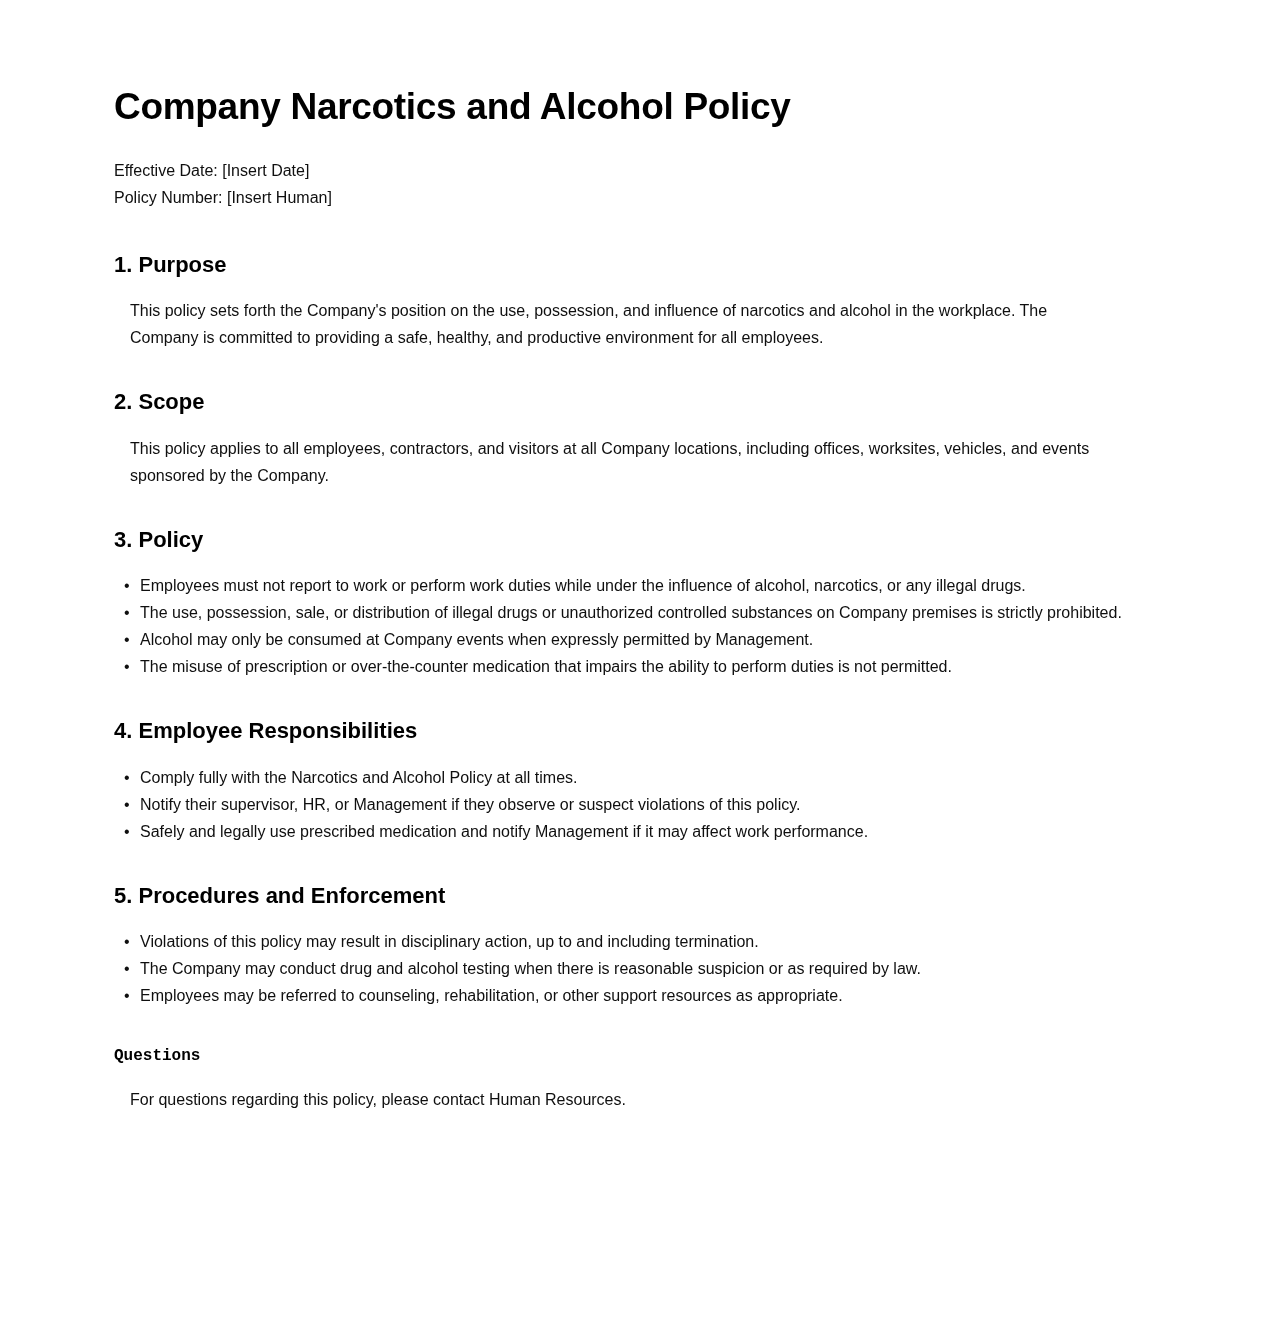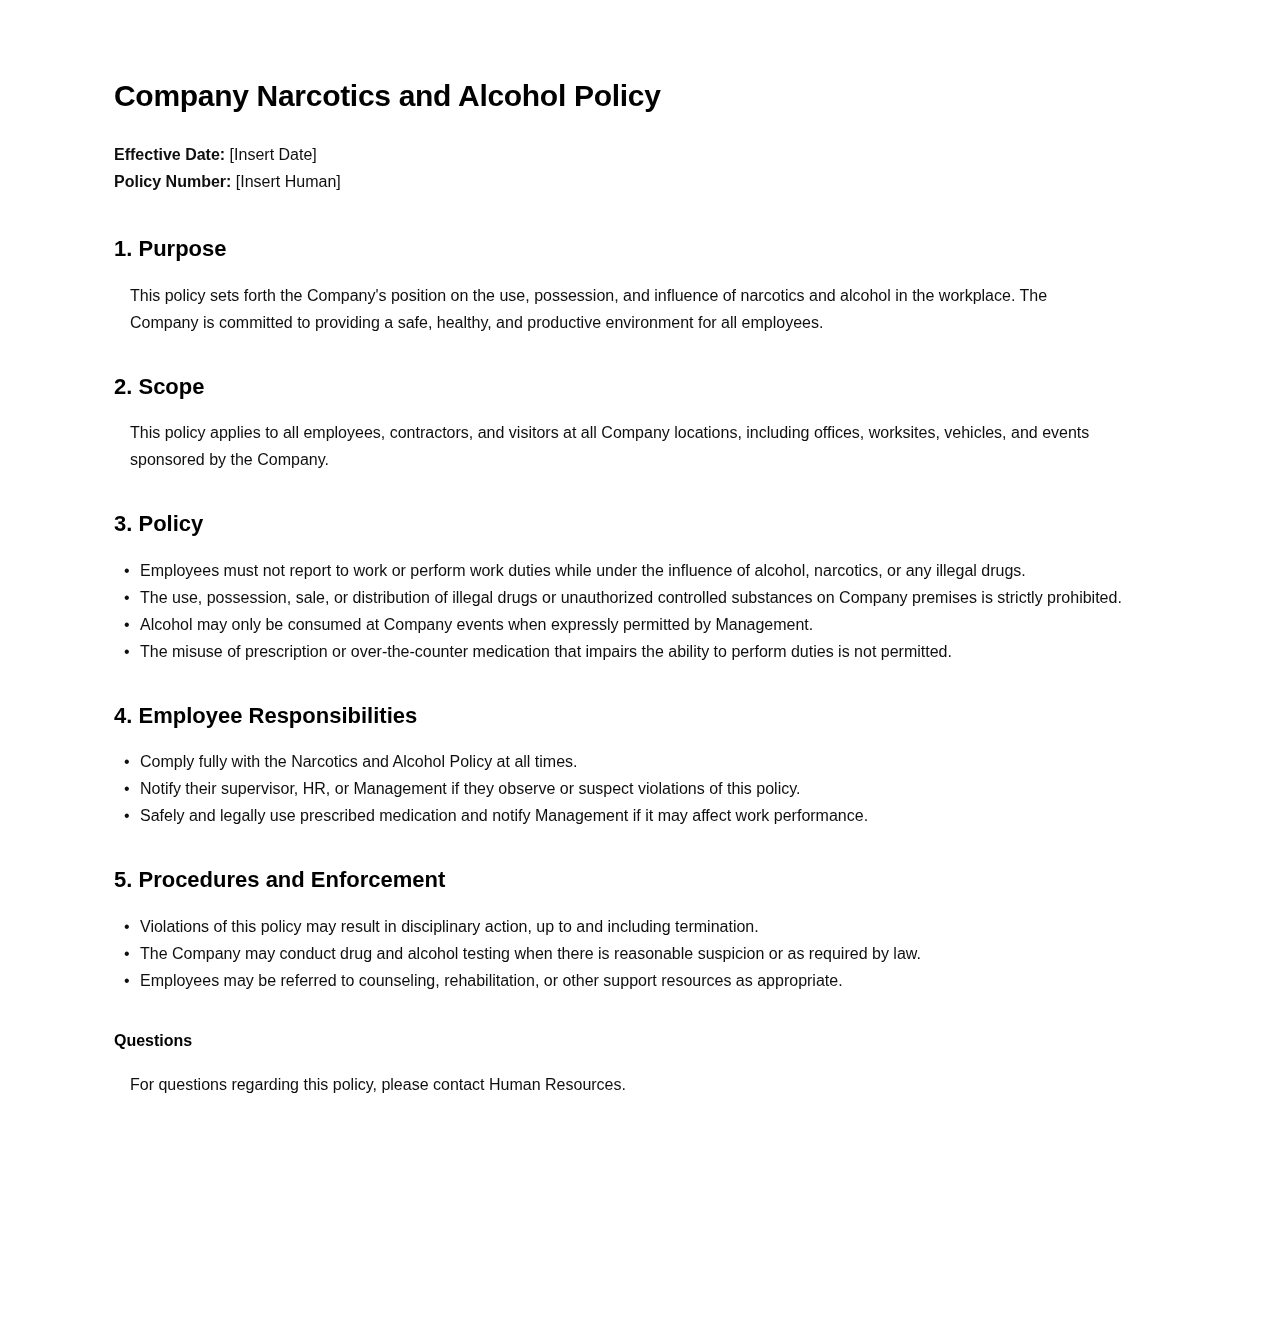--- a/index.html
+++ b/index.html
@@ -15,56 +15,57 @@
     -webkit-font-smoothing: antialiased;
   }
   .page {
     box-sizing: border-box;
     width: 1263px;
     min-height: 1318px;
     padding: 78px 138px 40px 114px;
     background: #ffffff;
   }
   .doc-title {
-    font-size: 30px;
+    font-size: 37px;
     font-weight: bold;
     line-height: 1.18;
     letter-spacing: -0.3px;
-    margin: 0 0 28px 0;
+    margin: 7px 0 28px 0;
     color: #000000;
   }
   .meta {
     font-size: 16px;
     line-height: 27px;
     margin: 0 0 40px 0;
   }
   .meta-line {
     display: block;
   }
   .meta-label {
-    font-weight: bold;
+    font-weight: normal;
     text-align: right;
   }
   .meta-value {
     font-weight: normal;
     margin-top: 40px;
   }
   h2.section-heading {
     font-size: 22px;
     font-weight: bold;
     line-height: 1.25;
     margin: 0 0 19px 0;
     color: #000000;
   }
   h4.sub-heading {
     font-size: 16px;
     font-weight: bold;
     line-height: 1.3;
     margin: 0 0 19px 0;
     color: #000000;
+    font-family: Liberation Mono, monospace;
   }
   p.body-text {
     font-size: 16px;
     line-height: 27px;
     margin: 16px;
     max-width: 1012px;
   }
   ul.bullet-list {
     margin: 0;
     padding: 0 0 0 26px;

